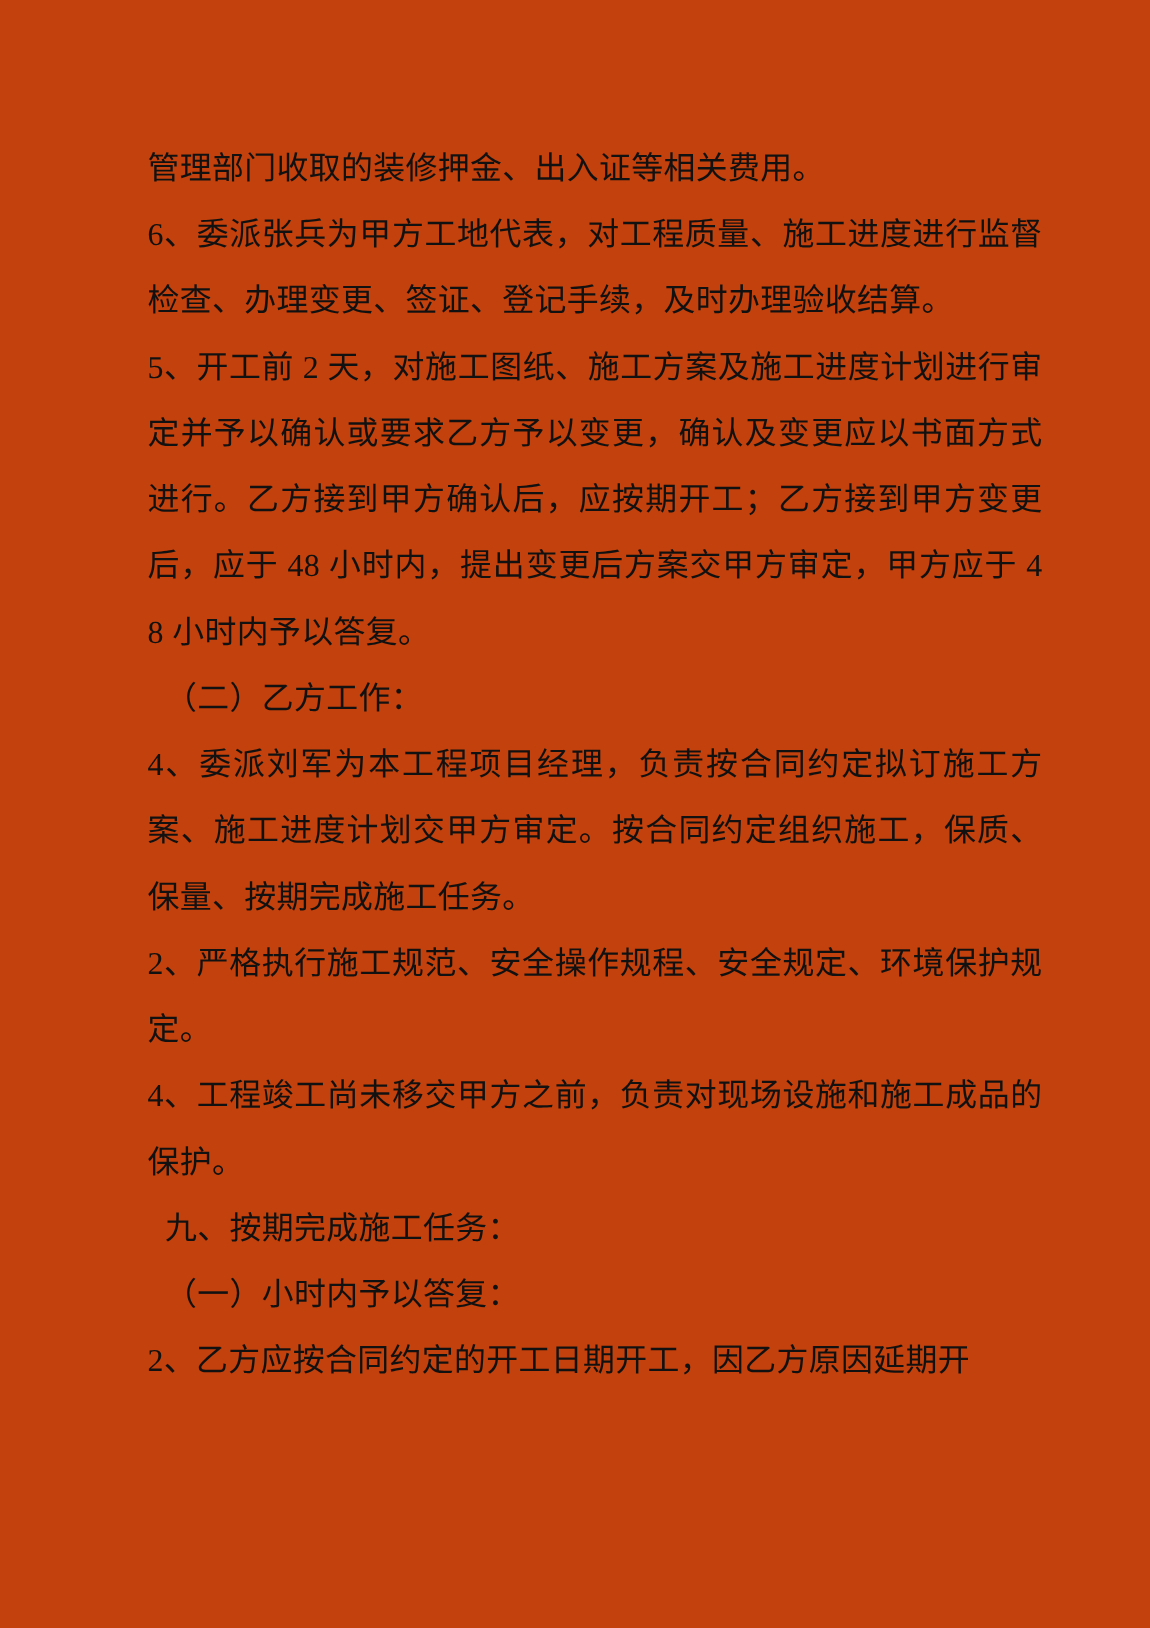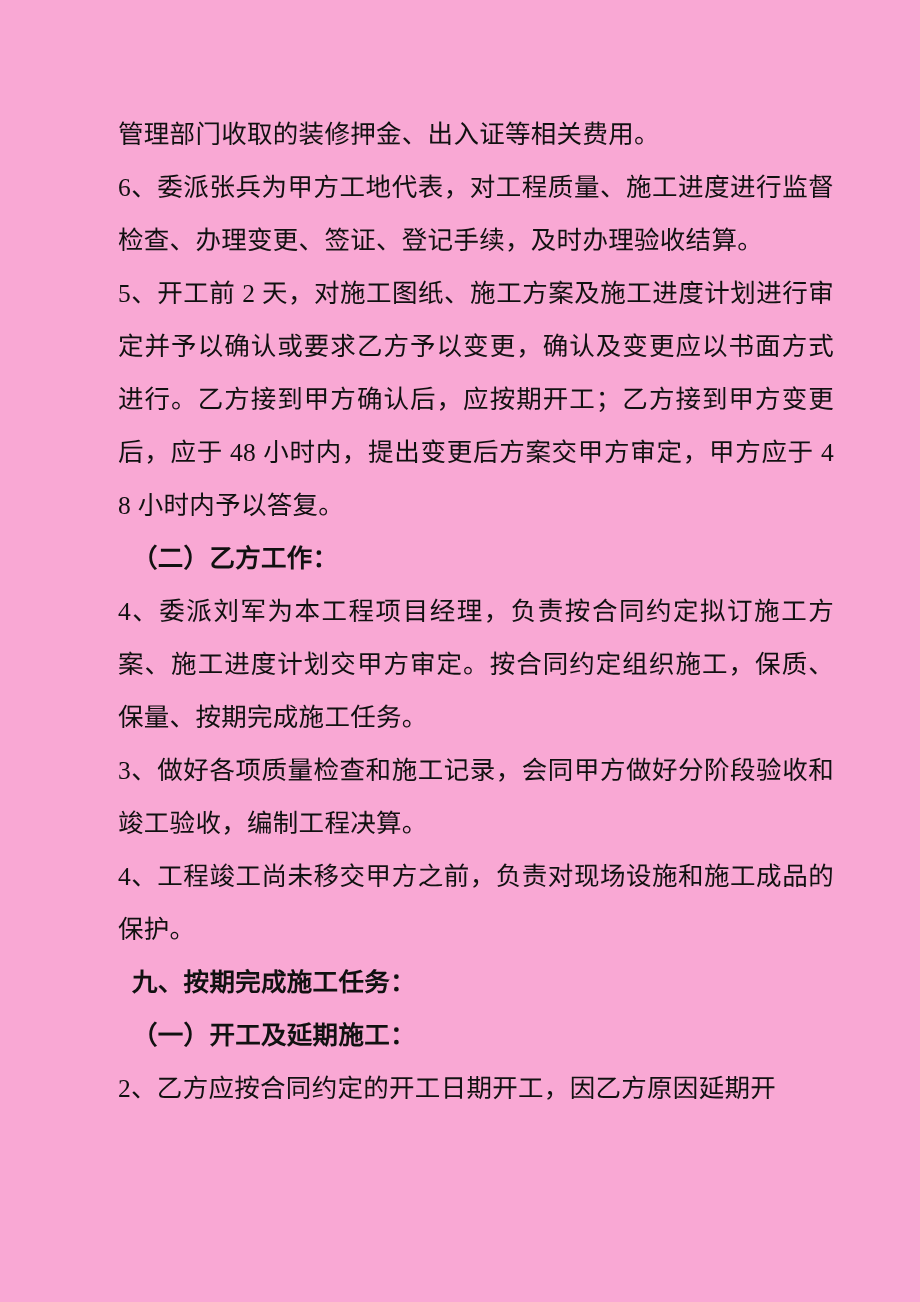--- a/index.html
+++ b/index.html
@@ -12,49 +12,48 @@
     height: 1302px;
     font-family: "Liberation Serif", "DejaVu Serif", serif;
     color: #1a1a1a;
     overflow: hidden;
   }
   .page {
     box-sizing: border-box;
     width: 920px;
     height: 1302px;
     padding: 108px 86px 40px 118px;
-    background: #f9a8d4;
+    background: #c2410c;
   }
   .doc-body {
     font-size: 25.5px;
     line-height: 53px;
     letter-spacing: 0.3px;
     text-align: justify;
     color: #111111;
   }
   .para {
     margin: 0;
     text-indent: 0;
     white-space: normal;
     word-break: break-all;
   }
   .para.indent {
     text-indent: 0.55em;
-    font-weight: bold;
   }
 </style>
 </head>
 <body>
 
 <div class="page">
   <div class="doc-body">
     <p class="para">管理部门收取的装修押金、出入证等相关费用。</p>
     <p class="para">6、委派张兵为甲方工地代表，对工程质量、施工进度进行监督检查、办理变更、签证、登记手续，及时办理验收结算。</p>
     <p class="para">5、开工前 2 天，对施工图纸、施工方案及施工进度计划进行审定并予以确认或要求乙方予以变更，确认及变更应以书面方式进行。乙方接到甲方确认后，应按期开工；乙方接到甲方变更后，应于 48 小时内，提出变更后方案交甲方审定，甲方应于 48 小时内予以答复。</p>
     <p class="para indent">（二）乙方工作：</p>
     <p class="para">4、委派刘军为本工程项目经理，负责按合同约定拟订施工方案、施工进度计划交甲方审定。按合同约定组织施工，保质、保量、按期完成施工任务。</p>
-    <p class="para">3、做好各项质量检查和施工记录，会同甲方做好分阶段验收和竣工验收，编制工程决算。</p>
+    <p class="para">2、严格执行施工规范、安全操作规程、安全规定、环境保护规定。</p>
     <p class="para">4、工程竣工尚未移交甲方之前，负责对现场设施和施工成品的保护。</p>
     <p class="para indent">九、按期完成施工任务：</p>
-    <p class="para indent">（一）开工及延期施工：</p>
+    <p class="para indent">（一）小时内予以答复：</p>
     <p class="para">2、乙方应按合同约定的开工日期开工，因乙方原因延期开</p>
   </div>
 </div>
 
 </body></html>

